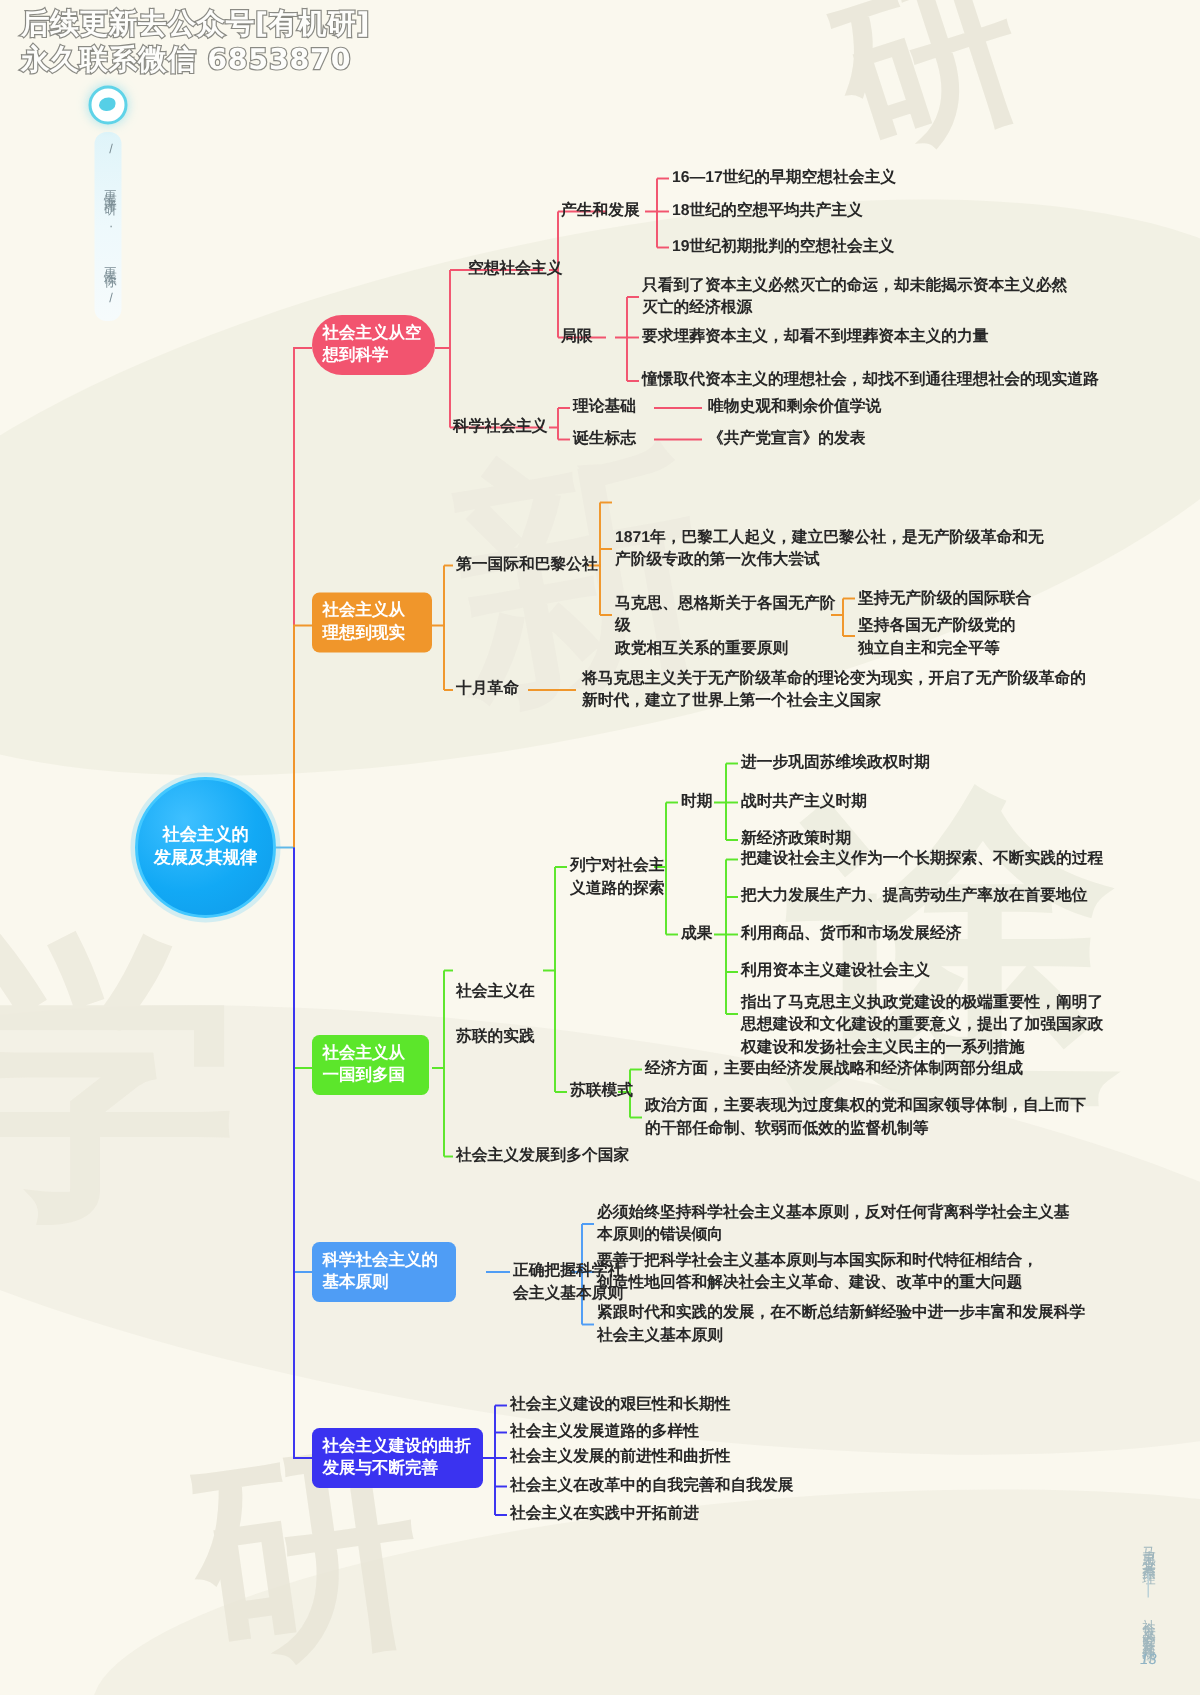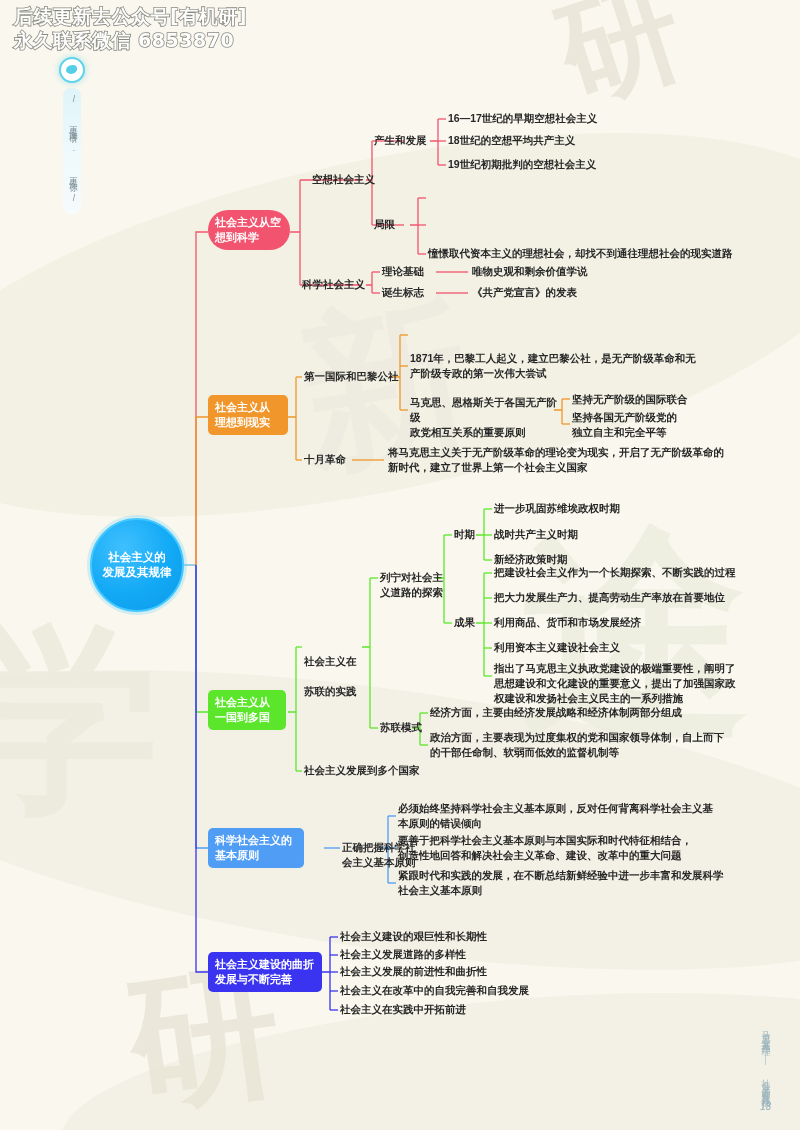--- a/index.html
+++ b/index.html
@@ -241,20 +241,23 @@
   <div class="leaf" style="left:312px;top:172px;">空想社会主义</div>
   <div class="leaf" style="left:302px;top:277px;">科学社会主义</div>
 
   <div class="leaf" style="left:374px;top:133px;">产生和发展</div>
   <div class="leaf" style="left:374px;top:217px;">局限</div>
 
   <div class="leaf" style="left:448px;top:111px;">16—17世纪的早期空想社会主义</div>
   <div class="leaf" style="left:448px;top:133px;">18世纪的空想平均共产主义</div>
   <div class="leaf" style="left:448px;top:157px;">19世纪初期批判的空想社会主义</div>
 
+  <div class="leaf para" style="left:428px;top:183px;width:330px;white-space:pre-line;">只看到了资本主义必然灭亡的命运，却未能揭示资本主义必然
+灭亡的经济根源</div>
+  <div class="leaf para" style="left:428px;top:217px;width:340px;white-space:pre-line;">要求埋葬资本主义，却看不到埋葬资本主义的力量</div>
   <div class="leaf para" style="left:428px;top:246px;width:350px;white-space:pre-line;">憧憬取代资本主义的理想社会，却找不到通往理想社会的现实道路</div>
 
   <div class="leaf" style="left:382px;top:264px;">理论基础</div>
   <div class="leaf" style="left:382px;top:285px;">诞生标志</div>
   <div class="leaf" style="left:472px;top:264px;">唯物史观和剩余价值学说</div>
   <div class="leaf" style="left:472px;top:285px;">《共产党宣言》的发表</div>
 
   <div class="node l1 l1-orange" style="left:208px;top:395px;width:80px;">
     <div>社会主义从</div>
     <div>理想到现实</div>

